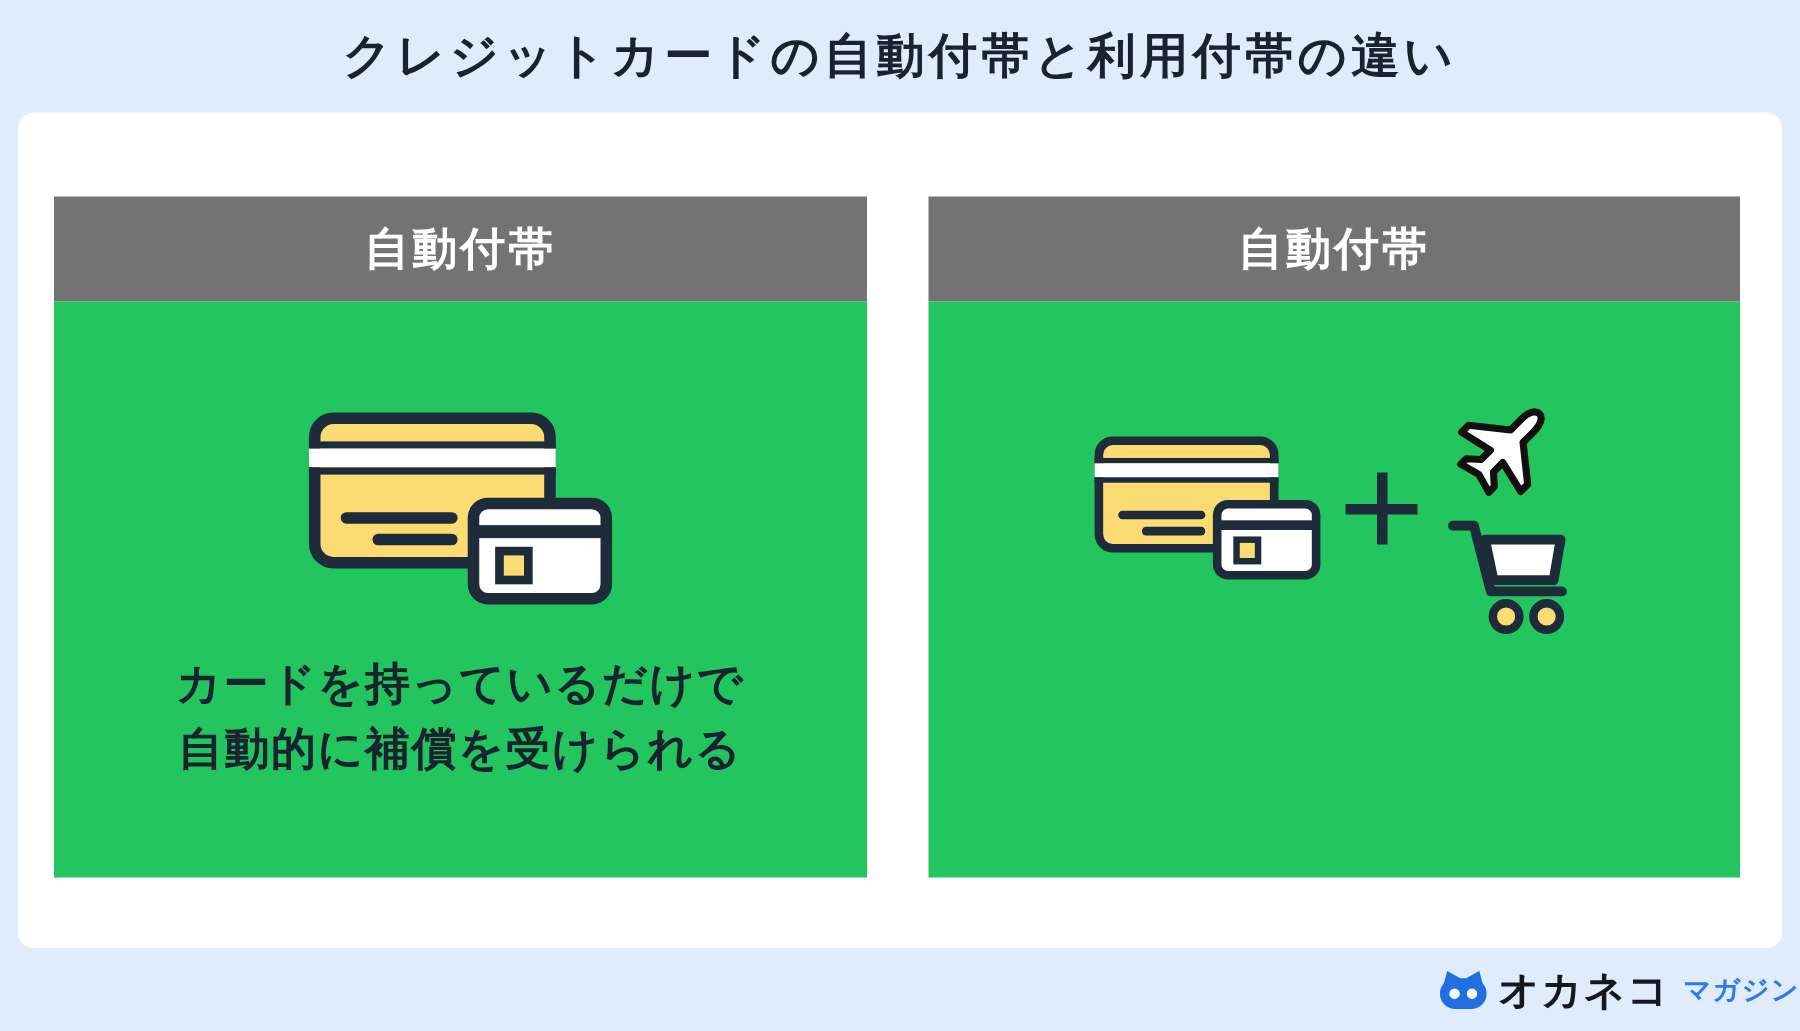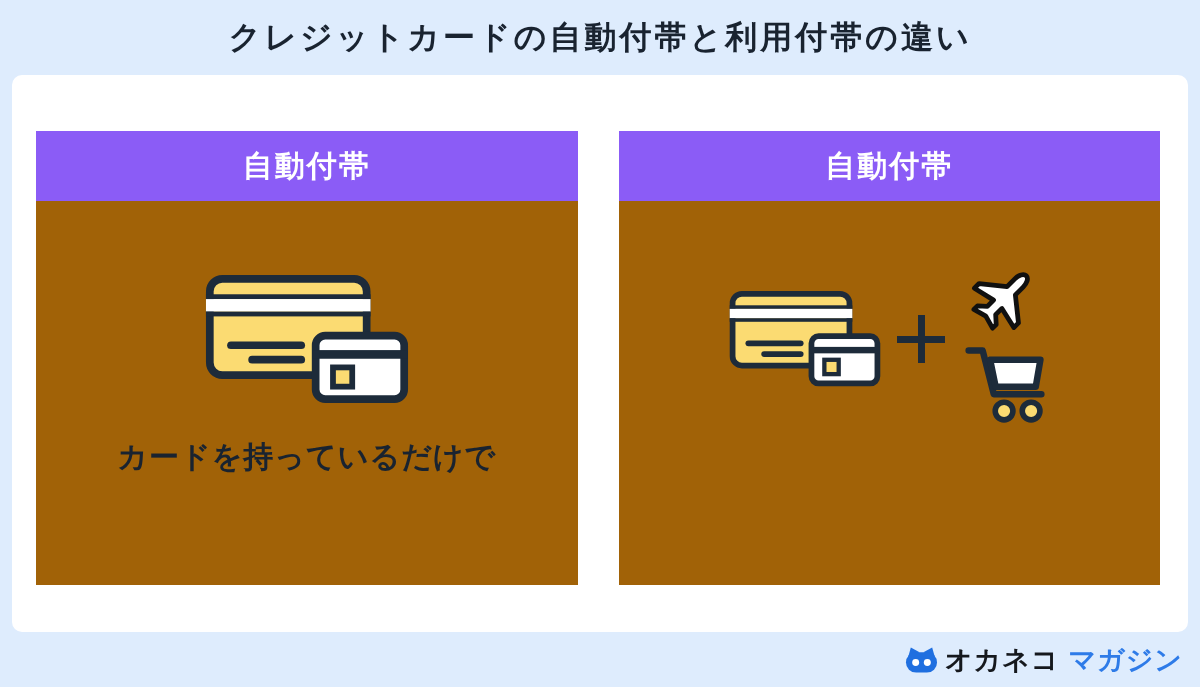--- a/index.html
+++ b/index.html
@@ -30,29 +30,29 @@
     padding: 56px 28px 0 24px;
   }
   .panel {
     flex: 1;
     height: 454px;
     display: flex;
     flex-direction: column;
   }
   .panel-header {
     height: 70px;
-    background: #8b5cf6;
+    background: #737373;
     display: flex; align-items: center; justify-content: center;
     color: #ffffff;
     font-size: 30px; font-weight: 800;
     letter-spacing: 2px;
   }
   .panel-body {
     flex: 1;
-    background: #a16207;
+    background: #22c55e;
     display: flex;
     flex-direction: column;
     align-items: center;
     padding-top: 48px;
   }
   .illustration {
     height: 180px;
     display: flex;
     align-items: center;
     justify-content: center;
@@ -86,31 +86,30 @@
     font-weight: 800;
     letter-spacing: 1px;
     line-height: 43px;
     color: #192330;
   }
   .footer {
     position: absolute;
     left: 0; bottom: 0;
     width: 1200px; height: 55px;
     display: flex; align-items: center; justify-content: flex-end;
-    padding-right: 17px;
   }
   .logo {
     display: flex; align-items: center; gap: 7px;
   }
   .brand-dark {
     font-size: 27px; font-weight: 800; letter-spacing: 1px;
     color: #15181d;
   }
   .brand-blue {
-    font-size: 27px; font-weight: 800; letter-spacing: 1px;
+    font-size: 18px; font-weight: 800; letter-spacing: 1px;
     color: #2e7be8;
     margin-left: 2px;
   }
 </style>
 </head>
 <body>
 
 <h1 class="page-title">クレジットカードの自動付帯と利用付帯の違い</h1>
 
 <div class="container">
@@ -128,20 +127,21 @@
           <rect x="1" y="39" width="171" height="5" fill="#1d2b3a"></rect>
           <line x1="27" y1="74" x2="100" y2="74" stroke="#1d2b3a" stroke-width="8" stroke-linecap="round"></line>
           <line x1="49" y1="89" x2="100" y2="89" stroke="#1d2b3a" stroke-width="8" stroke-linecap="round"></line>
           <rect x="115" y="64" width="92" height="66" rx="10" fill="#ffffff" stroke="#1d2b3a" stroke-width="8"></rect>
           <rect x="112" y="79" width="98" height="9" fill="#1d2b3a"></rect>
           <rect x="133" y="97" width="20" height="20" fill="#fbdb72" stroke="#1d2b3a" stroke-width="6"></rect>
         </svg>
       </div>
       <p class="caption">
         <span>カードを持っているだけで</span><br>
+        <span>自動的に補償を受けられる</span>
       </p>
     </div>
   </section>
 
   <section class="panel">
     <header class="panel-header">
       <span>自動付帯</span>
     </header>
     <div class="panel-body">
       <div class="illustration">

